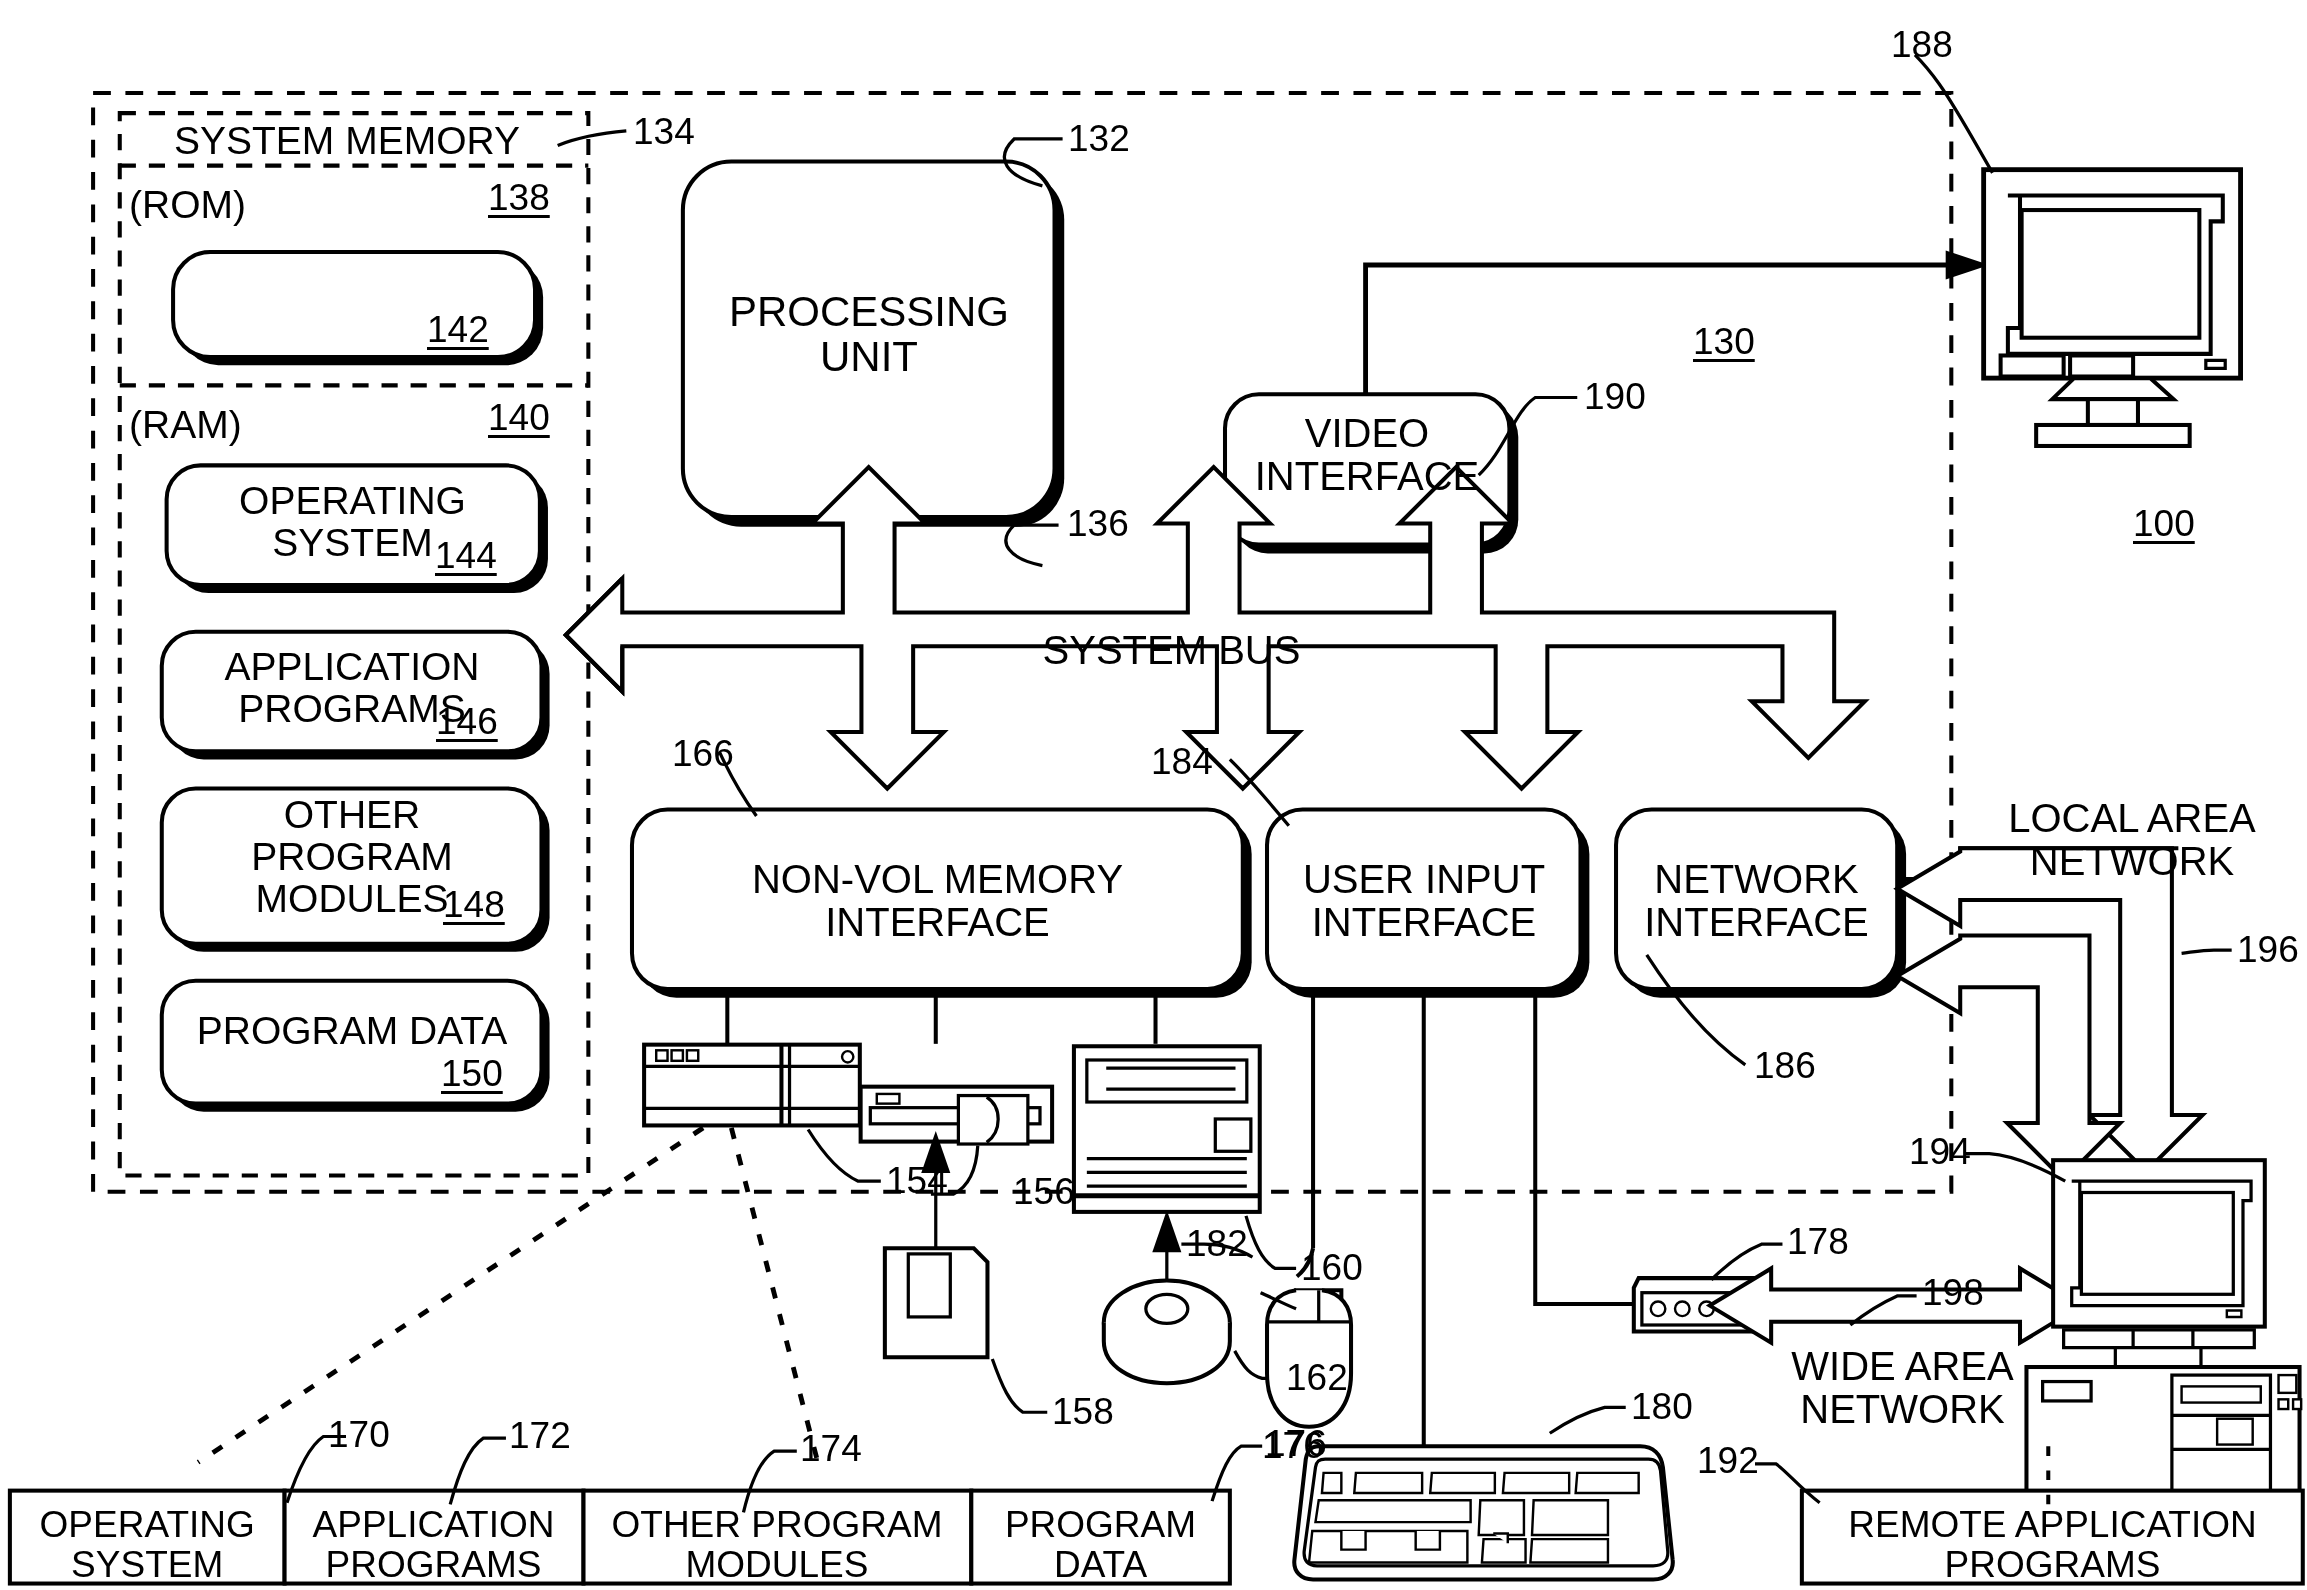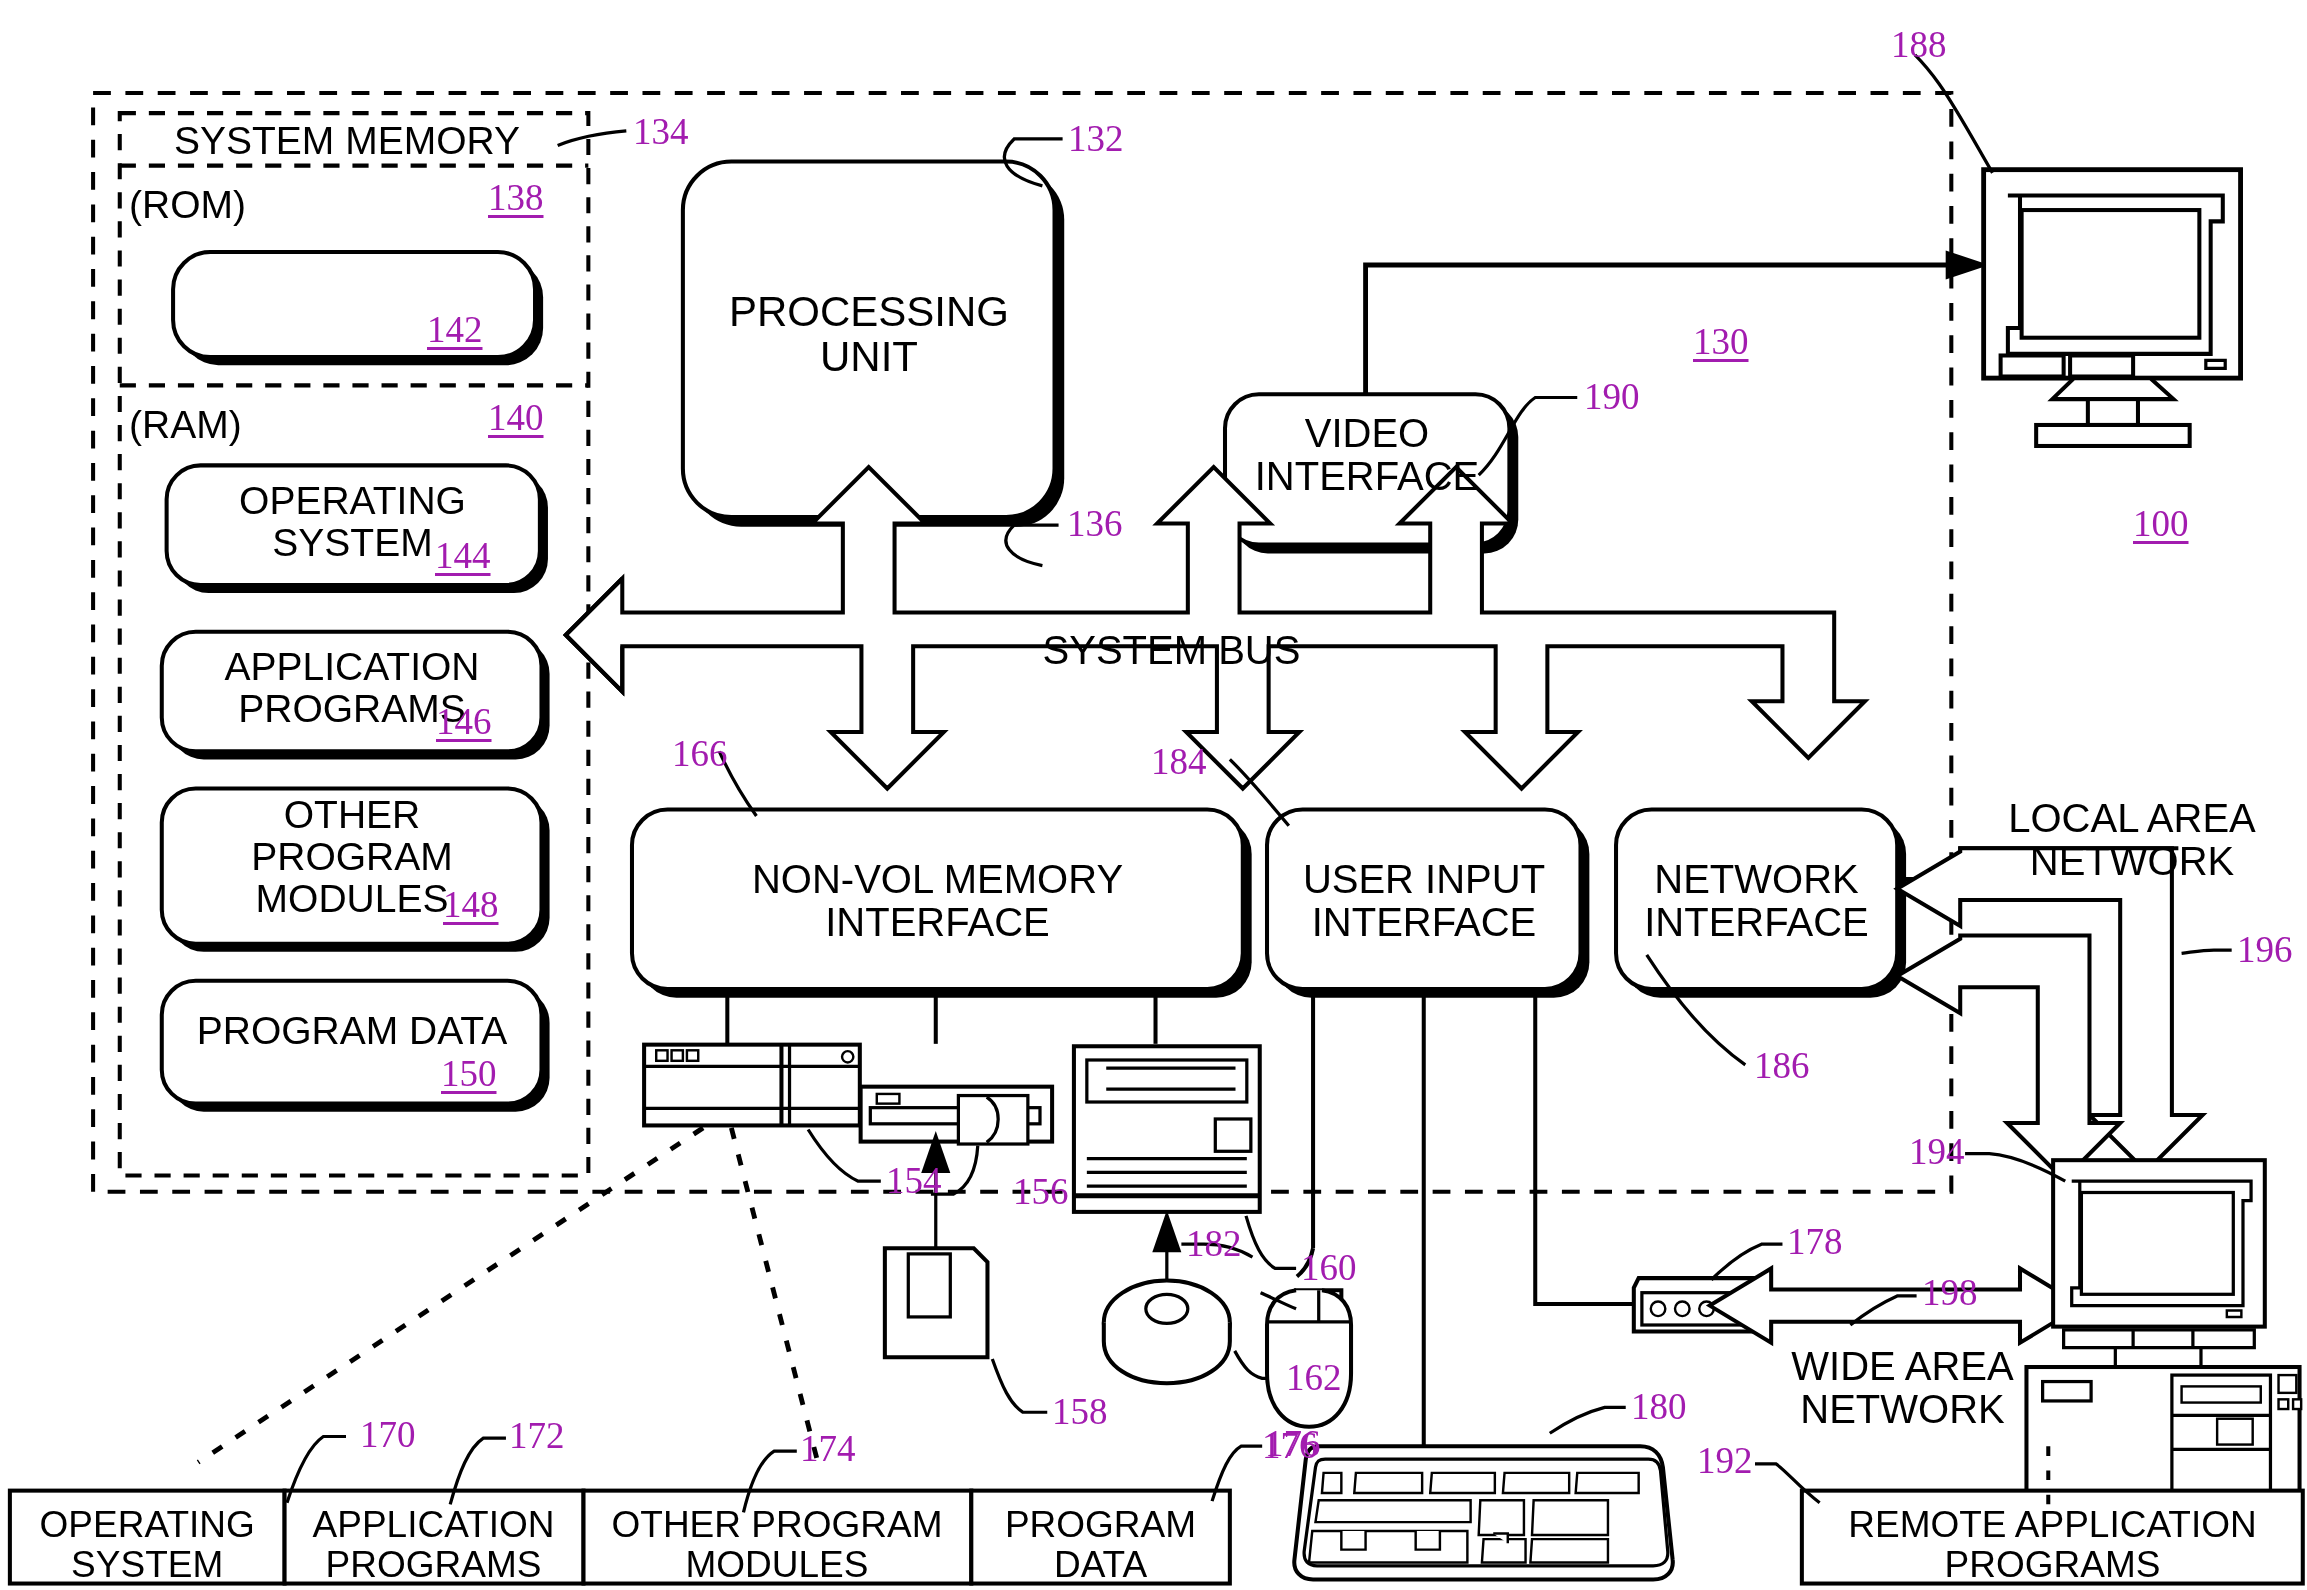--- a/index.html
+++ b/index.html
@@ -1,21 +1,21 @@
 <!DOCTYPE html>
 <html style="font-size:13px"><head>
 <meta charset="utf-8">
 <style>
   html,body{margin:0;padding:0;background:#fff;}
   body{font-family:"Liberation Sans","DejaVu Sans",sans-serif;}
   #root{position:relative;width:2307px;height:1590px;background:#fff;overflow:hidden;}
   svg#fig{position:absolute;left:0;top:0;width:2307px;height:1590px;}
   .lbl{position:absolute;color:#000;font-family:"Liberation Sans","DejaVu Sans",sans-serif;
        text-align:center;line-height:1.08;white-space:pre-line;pointer-events:none;}
-  .ref{position:absolute;color:#a21caf;font-family:Liberation Serif, serif;
+  .ref{position:absolute;color:#000000;font-family:Liberation Sans, sans-serif;
        font-size:37px;line-height:1;}
   .ref.u{text-decoration:underline;text-underline-offset:4.8px;text-decoration-thickness:3.2px;}
   .bt{font-size:36px;}
   .big{font-size:39px;}
 </style>
 </head>
 <body>
 
 <div id="root">
 
@@ -376,21 +376,21 @@
 <div class="lbl" style="left:1954px;top:797px;width:356px;font-size:40px;">LOCAL AREA
 NETWORK</div>
 <div class="ref" style="left:2237px;top:931px;">196</div>
 
 <div class="lbl" style="left:1745px;top:1345px;width:315px;font-size:40px;">WIDE AREA
 NETWORK</div>
 <div class="ref" style="left:1922px;top:1274px;">198</div>
 
 <div class="lbl bt" style="left:9.7px;top:1505px;width:275px;font-size:37px;">OPERATING
 SYSTEM</div>
-<div class="ref" style="left:360px;top:1416px;">170</div>
+<div class="ref" style="left:328px;top:1416px;">170</div>
 
 <div class="lbl bt" style="left:284px;top:1505px;width:299px;font-size:37px;">APPLICATION
 PROGRAMS</div>
 <div class="ref" style="left:509px;top:1417px;">172</div>
 
 <div class="lbl bt" style="left:583px;top:1505px;width:388px;font-size:37px;">OTHER PROGRAM
 MODULES</div>
 <div class="ref" style="left:800px;top:1430px;">174</div>
 
 <div class="lbl bt" style="left:971px;top:1505px;width:259px;font-size:37px;">PROGRAM

